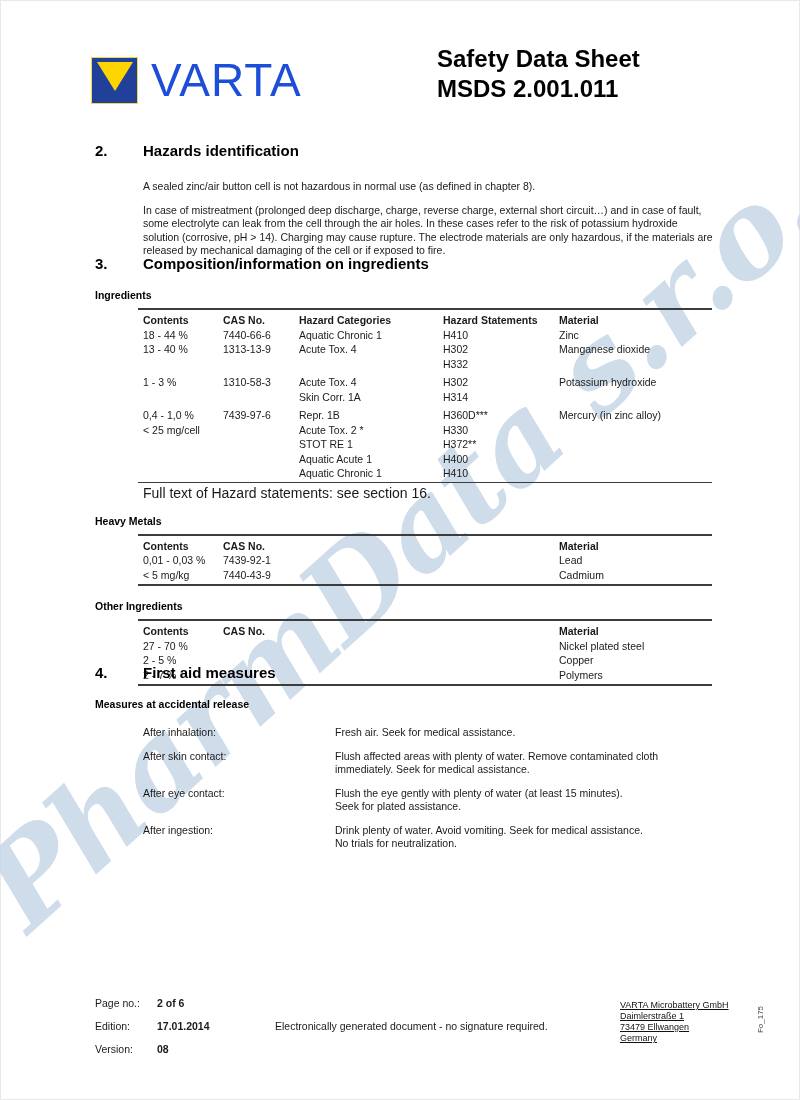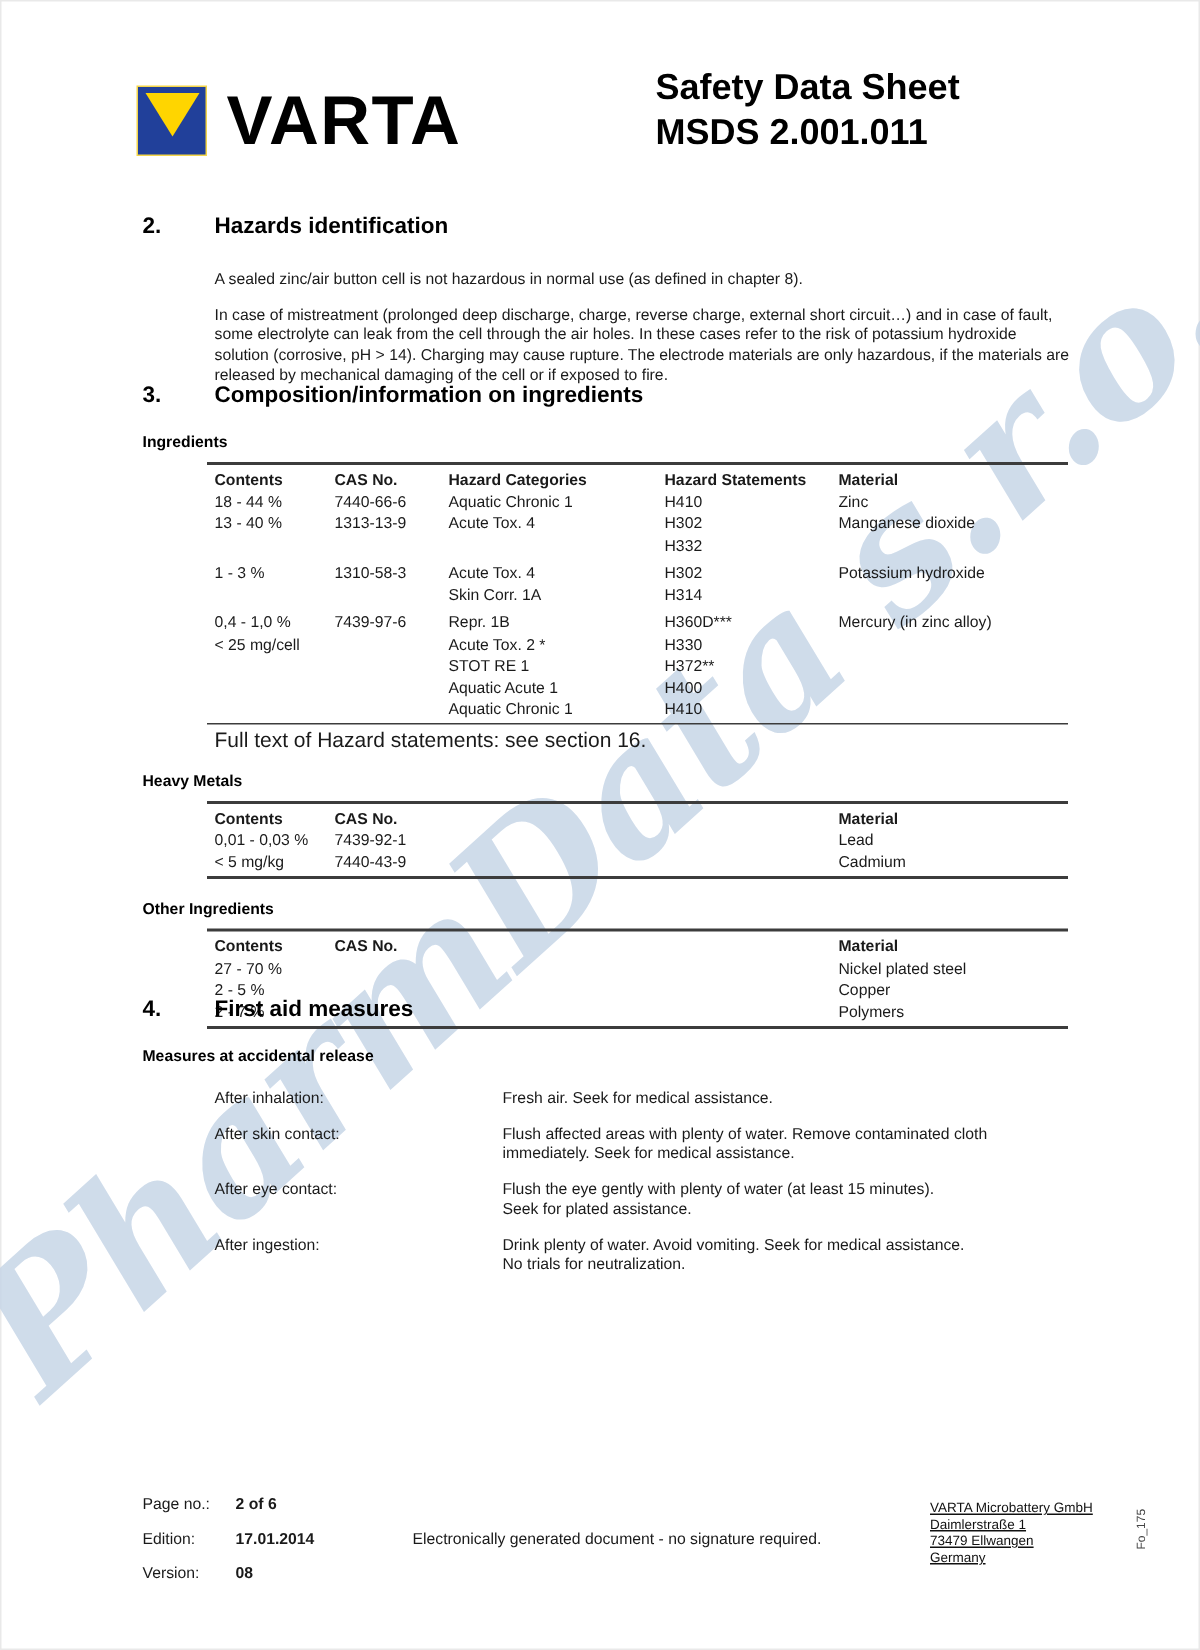--- a/index.html
+++ b/index.html
@@ -10,21 +10,21 @@
   .watermark{position:absolute;left:400px;top:545px;z-index:0;white-space:nowrap;
              transform:translate(-50%,-50%) rotate(-42deg);
              font-family:"DejaVu Serif",serif;font-style:italic;font-weight:bold;
              font-size:118px;letter-spacing:-2px;color:#c7d6e7;opacity:.85;pointer-events:none;}
   .content{position:relative;z-index:1;}
   
   .logo{position:absolute;left:92px;top:53px;display:flex;align-items:center;}
   .logo-box{width:45px;height:45px;background:#21409a;box-shadow:0 0 0 1px #f4d64a;}
   .logo-tri{width:0;height:0;margin:4px auto 0;border-left:18px solid transparent;
             border-right:18px solid transparent;border-top:29px solid #ffd500;}
-  .logo-text{margin-left:14px;font-size:46px;font-weight:bold;letter-spacing:1px;color:#000000;}
+  .logo-text{margin-left:14px;font-size:46px;font-weight:normal;letter-spacing:1px;color:#1d4ed8;}
   .doc-title{position:absolute;left:437px;top:44px;}
   .doc-title .t1,.doc-title .t2{font-size:24px;font-weight:bold;line-height:30px;color:#000;}
   
   .sec{position:absolute;left:95px;width:620px;}
   .sec-head{display:flex;font-size:15px;font-weight:bold;color:#000;}
   .sec-num{width:48px;}
   .body-text{margin-left:48px;width:570px;font-size:10.5px;line-height:13.5px;}
   .p1{margin-top:21px;}
   .p2{margin-top:10px;}
   .grp-label{font-size:10.5px;font-weight:bold;color:#000;}

